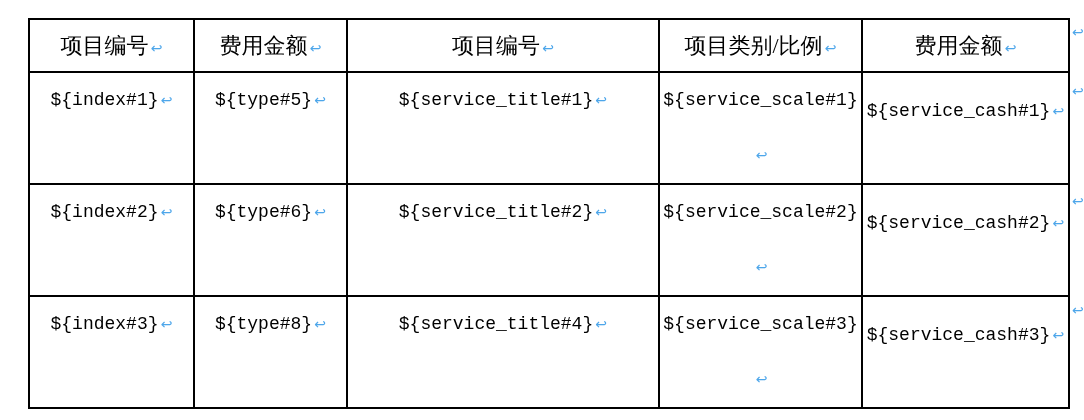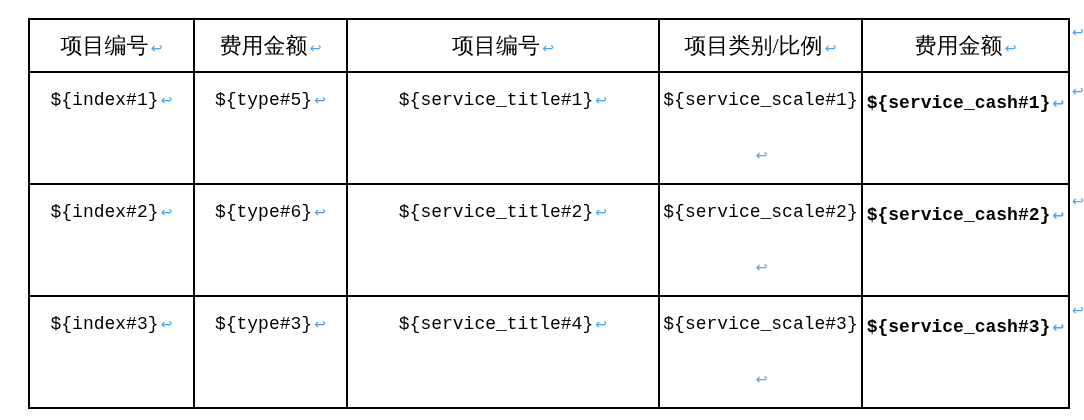--- a/index.html
+++ b/index.html
@@ -39,21 +39,21 @@
   }
   .doc-table tbody td {
     height: 110px;
     line-height: 55px;
     font-size: 18px;
     font-family: "Liberation Mono", "DejaVu Sans Mono", monospace;
     border-radius: 16px;
   }
   td.col-index, td.col-type, td.col-title, td.col-cash { white-space: nowrap; }
   td.col-scale { word-break: break-all; padding: 0 0; }
-  td.col-cash  { padding: 3px 3px; font-weight: bold; }
+  td.col-cash  { padding: 11px 3px; }
   .pmark {
     display: inline-block;
     width: 12px;
     margin-left: 2px;
     color: #4DA6EA;
     font-family: "DejaVu Sans", sans-serif;
     font-size: 14px;
     line-height: 14px;
     vertical-align: baseline;
   }
@@ -99,21 +99,21 @@
       </tr>
       <tr>
         <td class="col-index"><span>${index#2}</span><span class="pmark">↩</span></td>
         <td class="col-type"><span>${type#6}</span><span class="pmark">↩</span></td>
         <td class="col-title"><span>${service_title#2}</span><span class="pmark">↩</span></td>
         <td class="col-scale"><span>${service_scale#2}</span><span class="pmark">↩</span></td>
         <td class="col-cash"><span>${service_cash#2}</span><span class="pmark">↩</span></td>
       </tr>
       <tr>
         <td class="col-index"><span>${index#3}</span><span class="pmark">↩</span></td>
-        <td class="col-type"><span>${type#3}</span><span class="pmark">↩</span></td>
+        <td class="col-type"><span>${type#8}</span><span class="pmark">↩</span></td>
         <td class="col-title"><span>${service_title#4}</span><span class="pmark">↩</span></td>
         <td class="col-scale"><span>${service_scale#3}</span><span class="pmark">↩</span></td>
         <td class="col-cash"><span>${service_cash#3}</span><span class="pmark">↩</span></td>
       </tr>
     </tbody>
   </table>
 
   <span class="row-end-mark" style="top:25px">↩</span>
   <span class="row-end-mark" style="top:84px">↩</span>
   <span class="row-end-mark" style="top:194px">↩</span>

